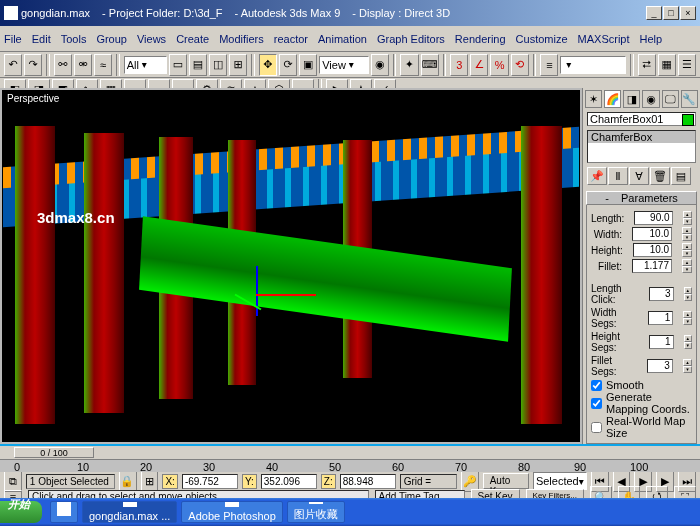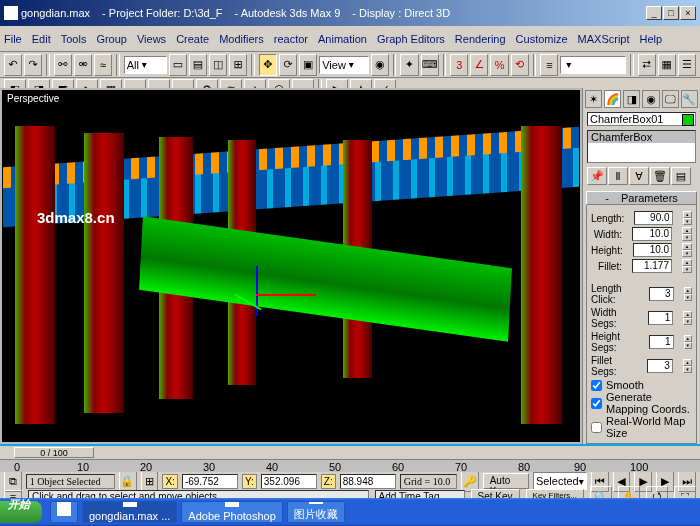--- a/index.html
+++ b/index.html
@@ -40,21 +40,21 @@
 .mod-item { padding: 0 3px; }
 .mod-item.sel { background:#c0c0c0; }
 .mod-buttons { margin:2px 4px; display:flex; gap:1px; }
 .mod-buttons .tool-btn { width:20px; height:18px; }
 .bottom-area { position:absolute; bottom:28px; left:0; right:0; height:54px; background:#d4d0c8; border-top:2px solid #0ea5e9; }
 .timeline { height:14px; background:#d4d0c8; position:relative; border-bottom:1px solid #808080; }
 .time-slider { position:absolute; left:14px; top:1px; width:80px; height:11px; background:#d4d0c8; border:1px solid #fff; border-right-color:#808080; border-bottom-color:#808080; text-align:center; font-size:9px; line-height:10px; }
 .ruler { height:12px; background:#c0c0c0; display:flex; font-size:8px; position:relative; }
 .ruler span { position:absolute; top:1px; }
 .status-row { display:flex; align-items:center; height:18px; padding:0 4px; gap:4px; }
-.status-box { border:1px inset #808080; padding:0 3px; height:15px; line-height:13px; font-size:10px; background:#d4d0c8;font-family:Liberation Serif, serif; }
+.status-box { border:1px inset #808080; padding:0 3px; height:15px; line-height:13px; font-size:10px; background:#d4d0c8; }
 .xyz-input { width:56px; height:15px; background:#fff; border:1px inset #808080; font-size:10px; padding:0 2px; }
 .xyz-label { font-size:10px; background:#ffe68c; border:1px solid #808080; padding:0 2px; height:15px; line-height:13px; }
 .big-btn { border:1px solid #fff; border-right-color:#808080; border-bottom-color:#808080; padding:1px 6px; height:16px; font-size:10px; background:#d4d0c8; }
 .prompt-row { display:flex; align-items:center; height:14px; padding:0 4px; gap:6px; }
 .prompt-row .field { flex:1; border:1px inset #808080; height:14px; padding:0 3px; font-size:10px; line-height:12px; background:#e8e8e8; }
 .taskbar { position:absolute; bottom:0; left:0; right:0; height:28px; background: linear-gradient(to bottom, #3a81dd, #245edb 8%, #245edb 92%, #1941a5); display:flex; align-items:center; }
 .start-btn { height:22px; background: linear-gradient(to bottom, #53c152, #2e8b2e); color:#fff; font-weight:bold; padding:0 12px 16px 8px; display:flex; align-items:center; border-radius:0 8px 8px 0; font-style:italic; font-size:13px; }
 .task-item { height:22px; margin:0 2px; background:#3b7de0; border:1px solid #2255bb; border-radius:2px; padding:0 6px; color:#fff; font-size:10px; display:flex; align-items:center; gap:3px; max-width:120px; overflow:hidden;flex-direction:column; }
 .task-item.active { background:#1e50b0; }
 .task-icon { width:14px; height:14px; background:#fff; }

